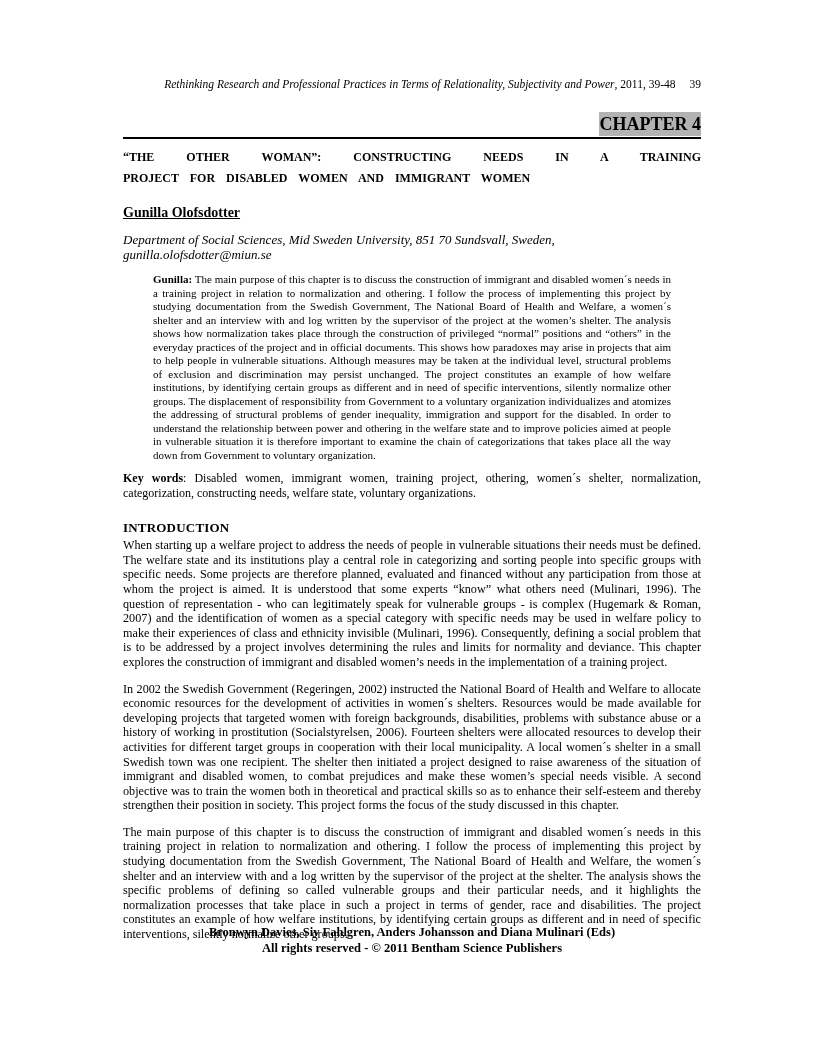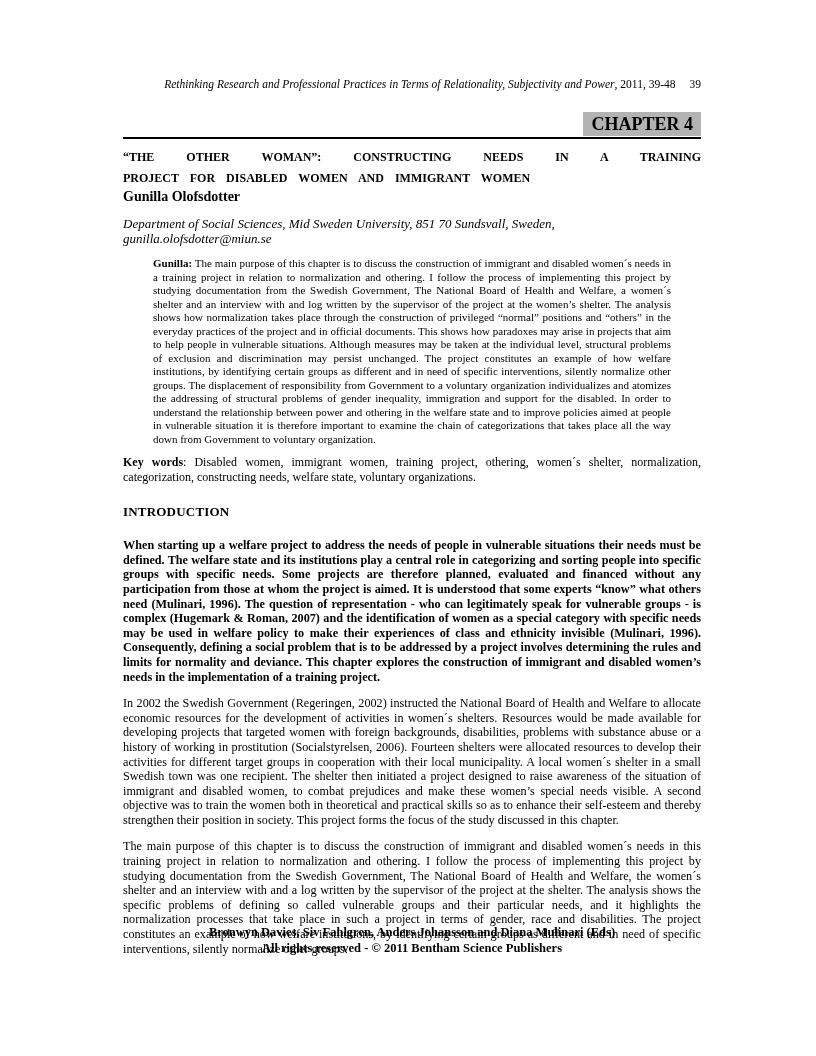--- a/index.html
+++ b/index.html
@@ -13,36 +13,36 @@
   .running-head{
     position:absolute;top:78px;left:123px;width:578px;
     font-size:11.5px;font-weight:normal;text-align:right;white-space:nowrap;
   }
   .running-head .jt{font-style:italic;}
   .running-head .pn{margin-left:14px;}
   .column{position:absolute;top:112px;left:123px;width:578px;}
   .badge-row{text-align:right;line-height:22px;height:24px;}
   .chapter-badge{
     display:inline-block;background:#b3b3b3;color:#000;
-    font-size:18px;font-weight:bold;padding:1px 8px;line-height:22px;font-family:Liberation Serif, serif;
+    font-size:18px;font-weight:bold;padding:1px 0;line-height:22px;font-family:Liberation Serif, serif;
   }
   .rule{margin-top:1px;height:2px;background:#000;}
   .title{margin:8px 0 0 0;font-size:12px;font-weight:bold;line-height:21px;}
   .title .l1{text-align:justify;text-align-last:justify;}
   .title .l2{word-spacing:8px;}
-  .author{font-size:14px;font-weight:bold;line-height:16px;}
+  .author{margin-top:16px;font-size:14px;font-weight:bold;line-height:16px;text-decoration:underline;}
   .affiliation{margin-top:11px;font-size:13px;font-style:italic;line-height:15px;}
   .abstract{
     margin:11px 30px 0 30px;
     font-size:11px;line-height:13.5px;text-align:justify;
   }
   .keywords{margin-top:9px;font-size:12px;line-height:14.6px;text-align:justify;}
   .intro-heading{margin:20px 0 0 0;font-size:13px;font-weight:bold;line-height:15px;letter-spacing:0.2px;}
   .body-par{margin:12px 0 0 0;font-size:12.2px;line-height:14.6px;text-align:justify;}
-  .body-par.first{margin-top:19px;font-weight:bold;}
+  .body-par.first{margin-top:3px;}
   .page-footer{
     position:absolute;top:924px;left:123px;width:578px;
     text-align:center;font-size:12.5px;font-weight:bold;line-height:16px;
   }
 </style>
 </head>
 <body>
 
 <div class="running-head">
   <span class="jt">Rethinking Research and Professional Practices in Terms of Relationality, Subjectivity and Power</span><span>, 2011, 39-48</span><span class="pn">39</span>

